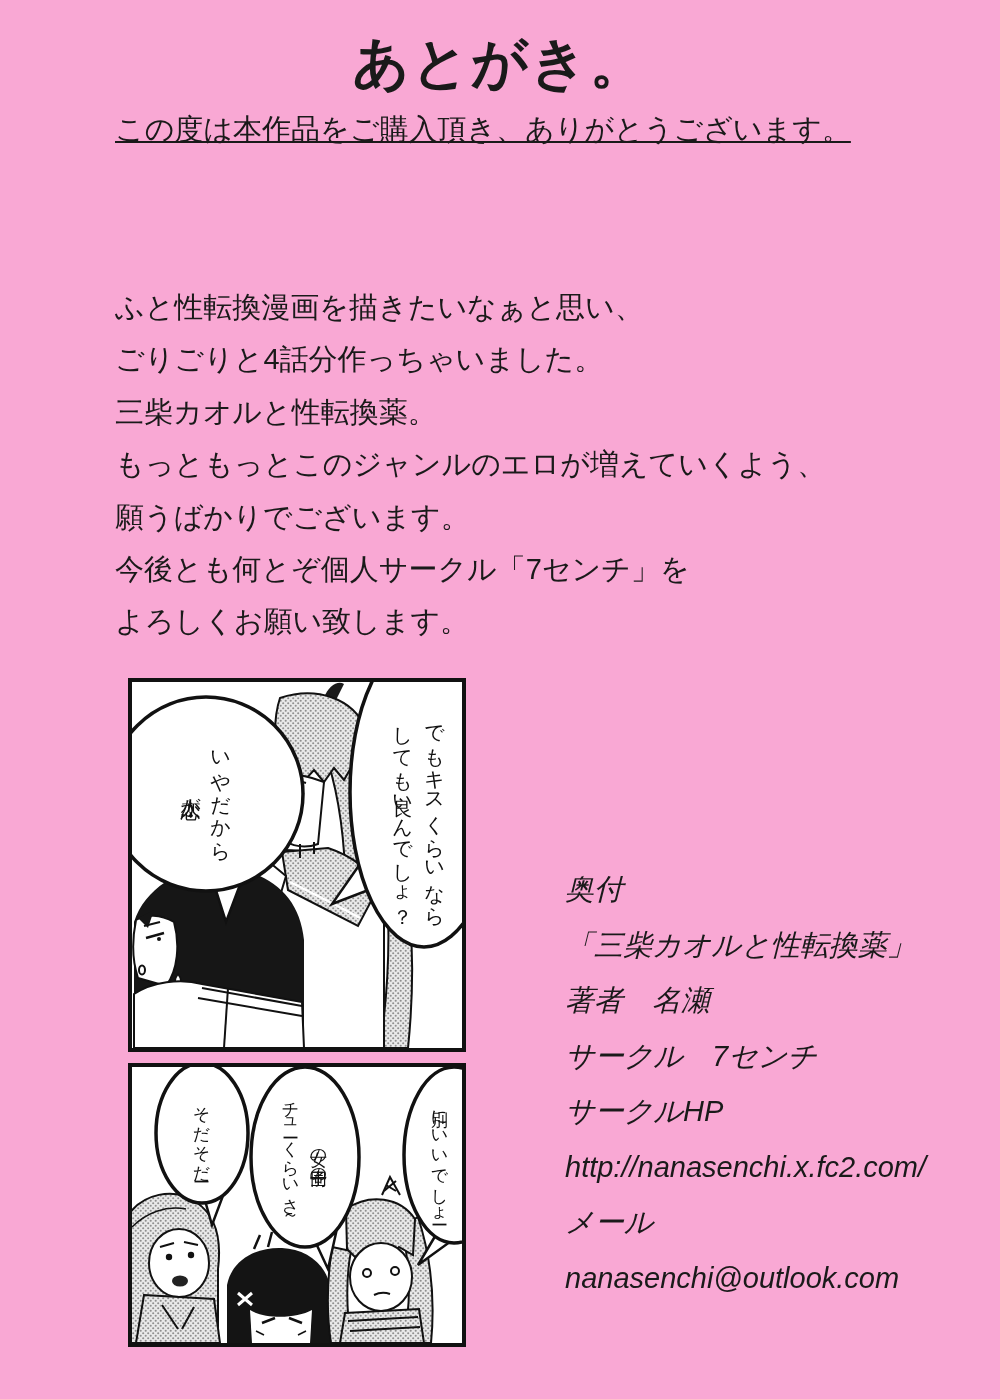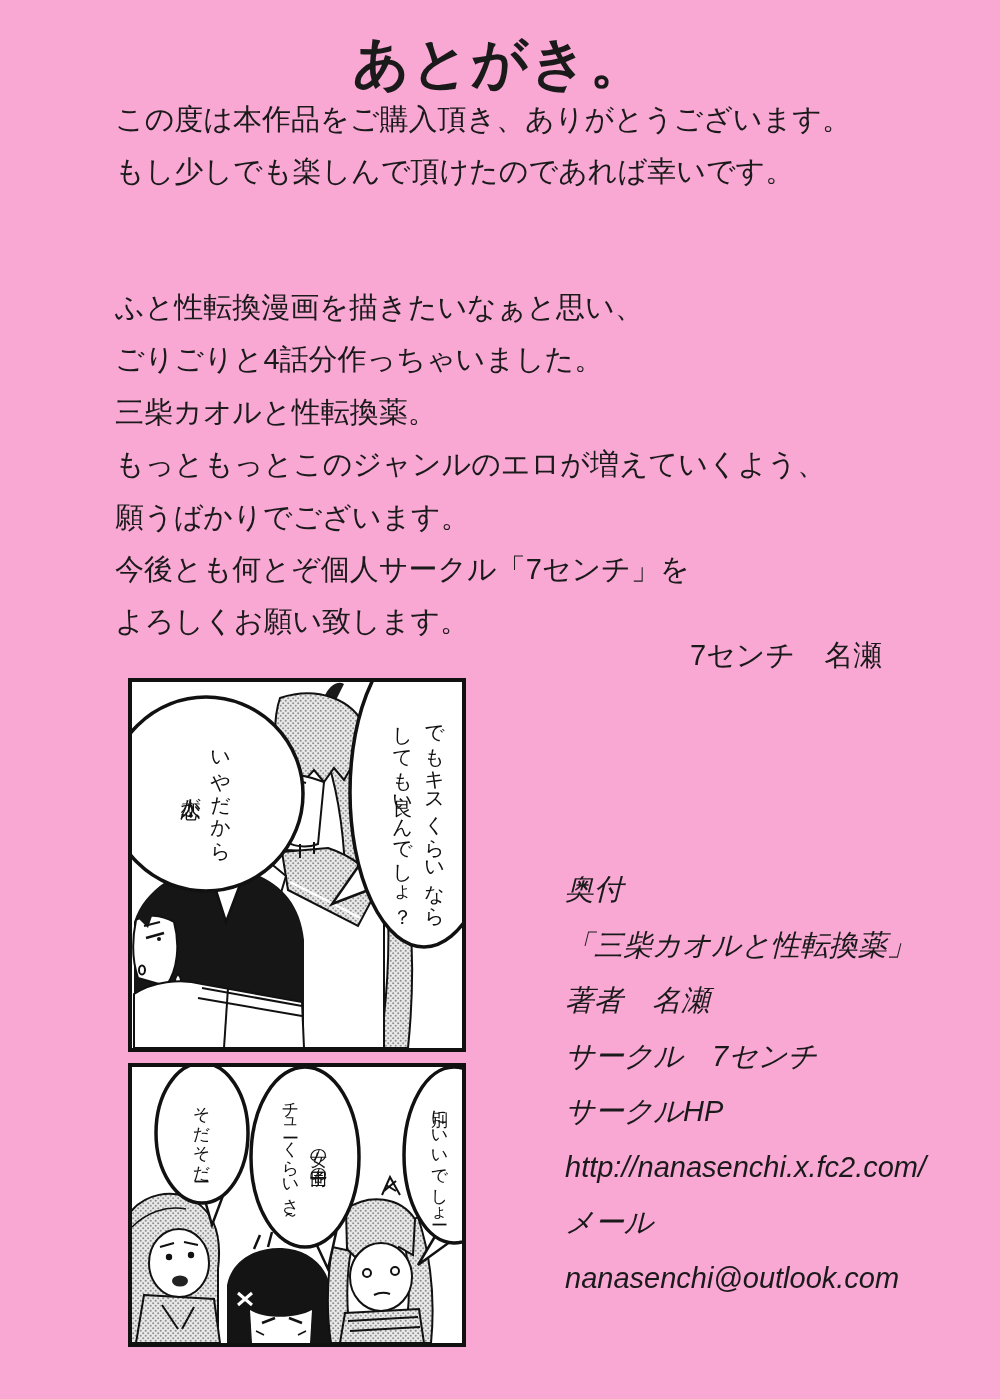--- a/index.html
+++ b/index.html
@@ -7,21 +7,21 @@
     position:relative; width:1000px; height:1399px; background:#f9a8d4;
     font-family:"Liberation Sans","DejaVu Sans",sans-serif; color:#1a1a1a;
     overflow:hidden;
   }
   .title{
     position:absolute; top:26px; left:0; width:1000px; margin:0;
     font-size:56px; font-weight:700; text-align:center; letter-spacing:2px;
   }
   .para{ position:absolute; left:115px; font-size:29px; }
   .para .line{ height:52.4px; line-height:52.4px; white-space:nowrap; }
-  .para1{ top:93px; }
+  .para1{ top:103px;text-decoration:underline; }
   .para2{ top:281px; }
   .signature{
     position:absolute; top:638px; left:690px;
     font-size:29px; line-height:34px; white-space:nowrap;
   }
   .colophon{ position:absolute; left:565px; top:862px; font-size:29px;font-style:italic; }
   .colophon .line{ height:55.5px; line-height:55.5px; white-space:nowrap; }
 
   .panel{
     position:absolute; left:128px; width:338px;
@@ -44,34 +44,32 @@
 </style>
 </head>
 <body>
 
 <div class="page">
 
   <h1 class="title">あとがき。</h1>
 
   <div class="para para1">
     <div class="line">この度は本作品をご購入頂き、ありがとうございます。</div>
-    <div class="line">もし少しでも楽しんで頂けたのであれば幸いです。</div>
   </div>
 
   <div class="para para2">
     <div class="line">ふと性転換漫画を描きたいなぁと思い、</div>
     <div class="line">ごりごりと4話分作っちゃいました。</div>
     <div class="line">三柴カオルと性転換薬。</div>
     <div class="line">もっともっとこのジャンルのエロが増えていくよう、</div>
     <div class="line">願うばかりでございます。</div>
     <div class="line">今後とも何とぞ個人サークル「7センチ」を</div>
     <div class="line">よろしくお願い致します。</div>
   </div>
 
-  <div class="signature">7センチ　名瀬</div>
 
   <section class="panel panel1">
     <svg width="330" height="366" viewBox="0 0 330 366">
       <defs>
         <pattern id="tone1" width="5" height="5" patternUnits="userSpaceOnUse">
           <rect width="5" height="5" fill="#e9e9e9"></rect>
           <circle cx="1.2" cy="1.2" r="1.05" fill="#8f8f8f"></circle>
           <circle cx="3.7" cy="3.7" r="1.05" fill="#8f8f8f"></circle>
         </pattern>
       </defs>

